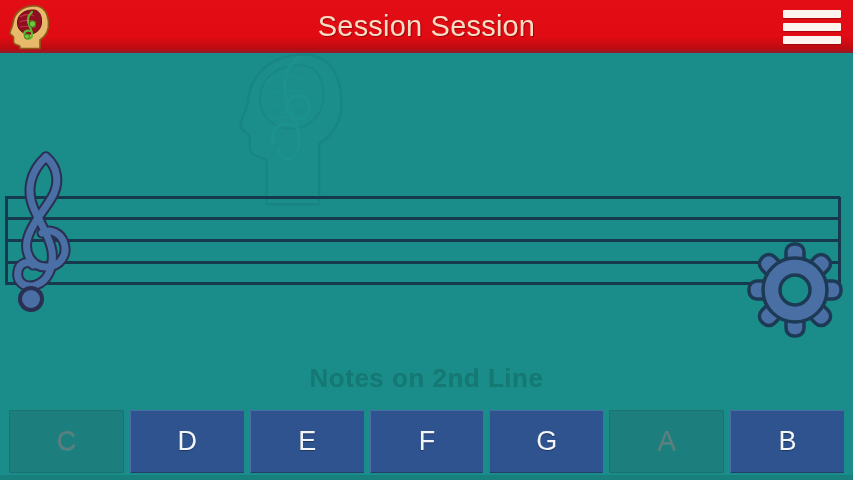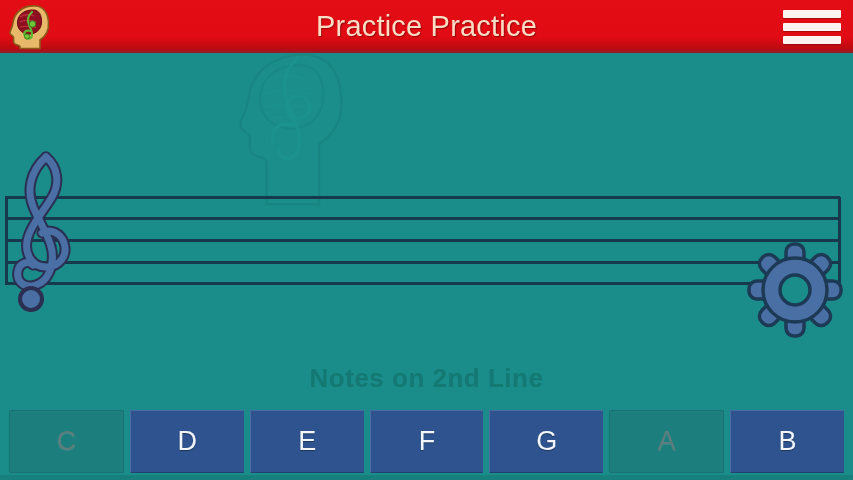--- a/index.html
+++ b/index.html
@@ -180,21 +180,21 @@
         <g fill="none" stroke="#5eb832" stroke-width="2.2" stroke-linecap="round">
           <path d="M26 9 C21.5 13 21 18 23.5 23 C26 28 27 31 25.5 34"></path>
           <path d="M25.5 34 C24 36.5 21 36 20.5 33.5"></path>
           <path d="M24.5 28 C20 26.5 17.5 29 18.5 32"></path>
         </g>
         <circle cx="26.5" cy="21" r="3.2" fill="#6ec63a" stroke="#3c7d1c" stroke-width="1"></circle>
         <circle cx="21" cy="33.5" r="2.6" fill="#6ec63a" stroke="#3c7d1c" stroke-width="1"></circle>
       </svg>
     </div>
 
-    <div id="header-title">Practice Practice</div>
+    <div id="header-title">Session Session</div>
 
     <div id="menu-button">
       <div class="bar"></div>
       <div class="bar"></div>
       <div class="bar"></div>
     </div>
   </div>
 
   <div id="stage">
     <div id="watermark">

